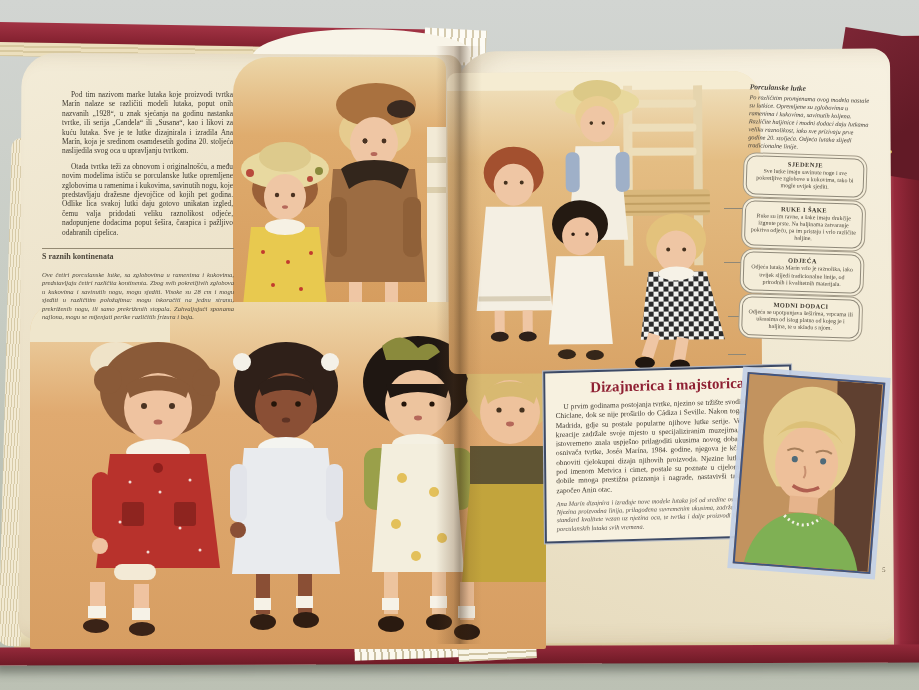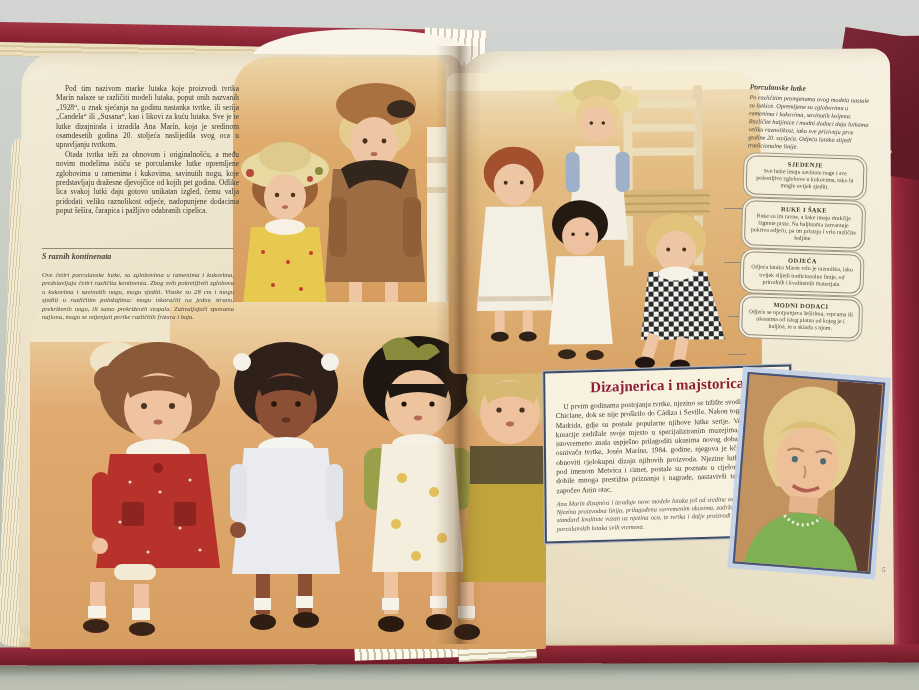--- a/index.html
+++ b/index.html
@@ -22,23 +22,23 @@
 
   
   .left-page{left:20px;top:54px;width:440px;height:586px;background:linear-gradient(160deg,#f3ecd8 0%,#eadfc5 55%,#e1d3b2 100%);border-radius:34px 14px 10px 16px;transform:rotate(.3deg);z-index:6;box-shadow:inset -14px 0 18px rgba(120,85,45,.18);}
   .right-page{left:458px;top:50px;width:434px;height:592px;background:linear-gradient(200deg,#f7f1e1 0%,#efe7d0 55%,#e6dabc 100%);border-radius:40px 18px 12px 8px;transform:rotate(-.4deg);z-index:6;box-shadow:inset 16px 0 20px rgba(120,85,45,.16);}
   .gutter{left:436px;top:46px;width:46px;height:598px;z-index:35;pointer-events:none;
     background:linear-gradient(90deg,rgba(97,62,32,0) 0%,rgba(97,62,32,.26) 38%,rgba(58,35,15,.42) 52%,rgba(97,62,32,.12) 72%,rgba(97,62,32,0) 100%);}
 
   
   .article{left:56px;top:84px;width:183px;z-index:10;color:#3d382f;}
   .article h1{margin:0 0 5px 0;font-size:17px;font-style:italic;font-weight:600;color:#2b2722;letter-spacing:.3px;}
-  .article p{margin:0;font-size:7.4px;line-height:9.4px;text-align:justify;text-indent:9px;}
+  .article p{margin:6px;font-size:7.4px;line-height:9.4px;text-align:justify;text-indent:9px;}
   .continent-note{left:42px;top:248px;width:192px;z-index:10;border-top:1px solid #948a73;padding-top:3px;color:#4c463b;}
-  .continent-note .nt{font-size:8px;font-style:italic;font-weight:700;margin:0 0 10px 0;}
+  .continent-note .nt{font-size:8px;font-weight:700;margin:0 0 10px 0;}
   .continent-note .nb{font-size:6.6px;font-style:italic;line-height:8.4px;text-align:justify;margin:0;}
 
   
   .photo{overflow:hidden;}
   .photo1{left:233px;top:57px;width:213px;height:279px;border-radius:36px 12px 2px 2px;z-index:8;
     background:linear-gradient(180deg,#ecd6a8 0%,#dfac6e 28%,#d49a5c 100%);}
   .photo2{left:448px;top:72px;width:313px;height:301px;border-radius:10px 28px 8px 8px;z-index:9;transform:rotate(-.4deg);
     background:linear-gradient(180deg,#f1e4c3 0%,#e4bd83 30%,#d9a467 100%);}
   .photo3{left:30px;top:302px;width:516px;height:347px;border-radius:30px 6px 2px 2px;z-index:8;
     background:linear-gradient(180deg,#eed7ab 0%,#e0aa70 32%,#d79e62 100%);}

